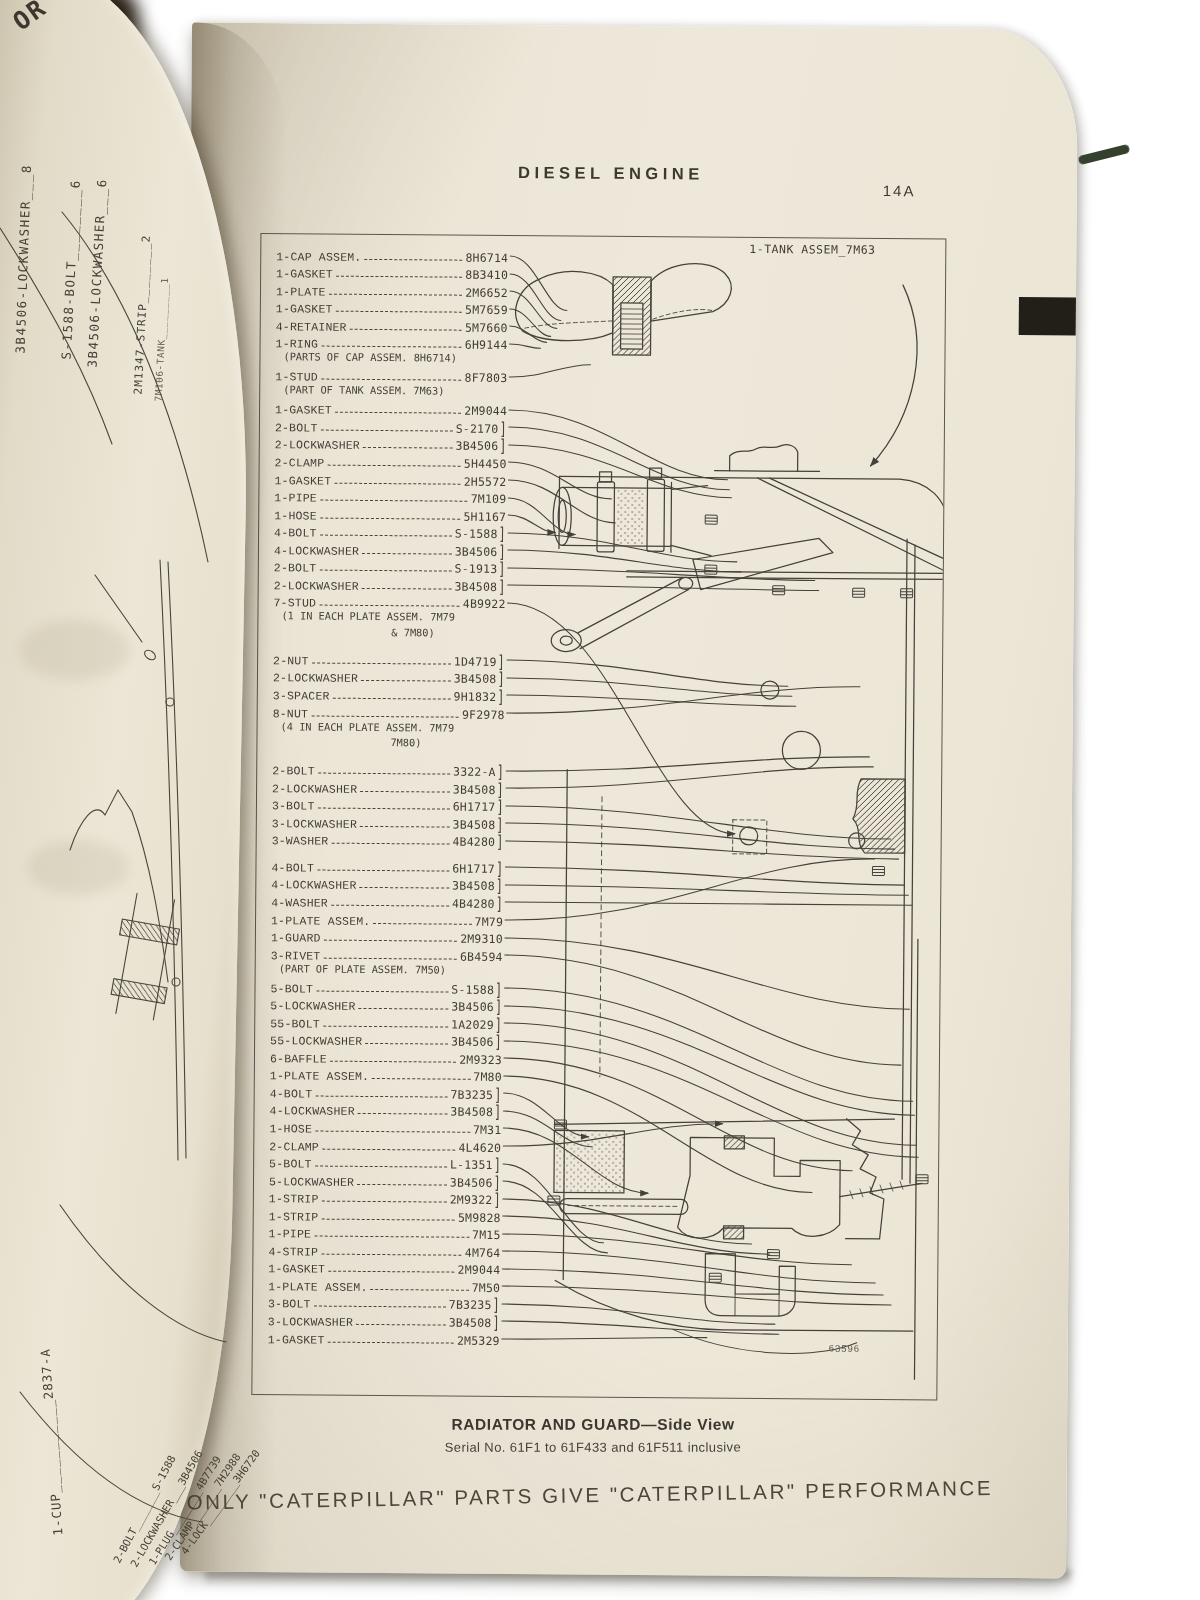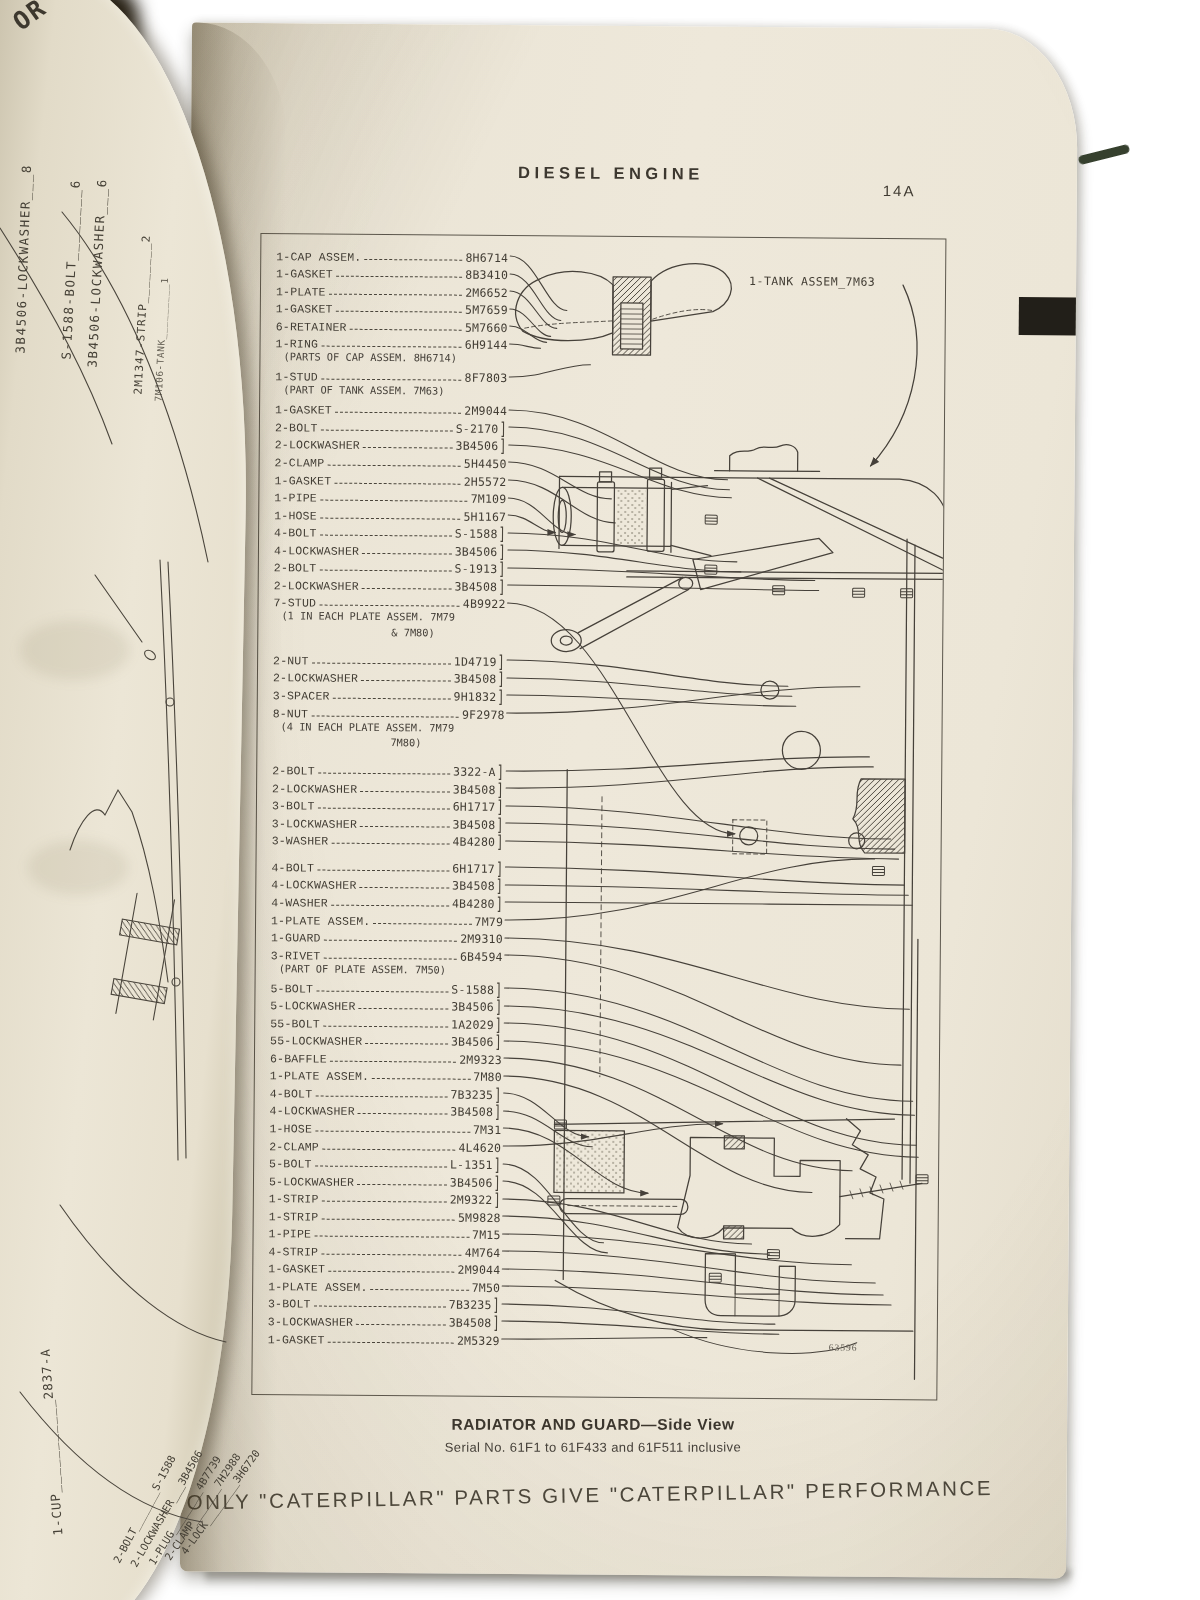--- a/index.html
+++ b/index.html
@@ -55,24 +55,24 @@
   .plist{position:absolute;left:15px;top:11px;width:232px;z-index:2;
      font-family:"DejaVu Sans Mono",monospace;font-size:11.5px;color:#423d34;letter-spacing:.2px;}
   .prow{display:flex;align-items:flex-end;height:17.55px;white-space:nowrap;}
   .prow.gap{margin-top:9px;}
   .plabel{flex:0 0 auto;font-family:Liberation Mono, monospace;}
   .lead{flex:1 1 auto;border-bottom:1.6px dashed #4a453b;margin:0 3px 4px 3px;min-width:8px;}
   .pnum{flex:0 0 auto;margin-top:20px;}
   .brk{flex:0 0 auto;display:inline-block;transform:scaleY(1.45);margin-left:1px;font-size:12px;color:#4a453b;}
   .pnote{font-size:10.3px;height:15.5px;padding-left:8px;letter-spacing:0;color:#46413a;}
   .pnote.ind2{padding-left:118px;}
-  .tank-label{position:absolute;left:488px;top:36px;z-index:2;font-family:"DejaVu Sans Mono",monospace;
+  .tank-label{position:absolute;left:488px;top:4px;z-index:2;font-family:"DejaVu Sans Mono",monospace;
      font-size:11.5px;letter-spacing:.5px;color:#423d34;white-space:nowrap;}
   .fignum{position:absolute;left:576px;top:1104px;z-index:2;font-size:9.5px;letter-spacing:1px;color:#5a554d;
-     font-family:Liberation Serif, serif;}
+     font-family:Liberation Sans, sans-serif;}
   
   .cap-title{position:absolute;left:70px;top:1390px;width:684px;text-align:center;
      font-weight:bold;font-size:15.5px;color:#3b362e;letter-spacing:.6px;transform:rotate(-0.5deg);}
   .cap-serial{position:absolute;left:70px;top:1414px;width:684px;text-align:center;
      font-size:13px;color:#45403а;color:#45403a;letter-spacing:.4px;transform:rotate(-0.5deg);}
   .footer-line{position:absolute;left:6px;top:1458px;width:770px;text-align:center;
      font-size:20.5px;letter-spacing:2.6px;color:#4b463b;transform:rotate(-1.5deg);white-space:nowrap;}
   
   .black-tab{position:absolute;left:829px;top:268px;width:57px;height:38px;background:#221f19;z-index:3;}
   .pen-mark{position:absolute;left:1078px;top:150px;width:52px;height:9px;background:#36402e;border-radius:5px;
@@ -284,21 +284,21 @@
           <span class="plabel">1-PLATE</span>
           <span class="lead"></span>
           <span class="pnum">2M6652</span>
         </div>
         <div class="prow">
           <span class="plabel">1-GASKET</span>
           <span class="lead"></span>
           <span class="pnum">5M7659</span>
         </div>
         <div class="prow">
-          <span class="plabel">6-RETAINER</span>
+          <span class="plabel">4-RETAINER</span>
           <span class="lead"></span>
           <span class="pnum">5M7660</span>
         </div>
         <div class="prow">
           <span class="plabel">1-RING</span>
           <span class="lead"></span>
           <span class="pnum">6H9144</span>
         </div>
         <div class="pnote">(PARTS OF CAP ASSEM. 8H6714)</div>
         <div class="prow">

